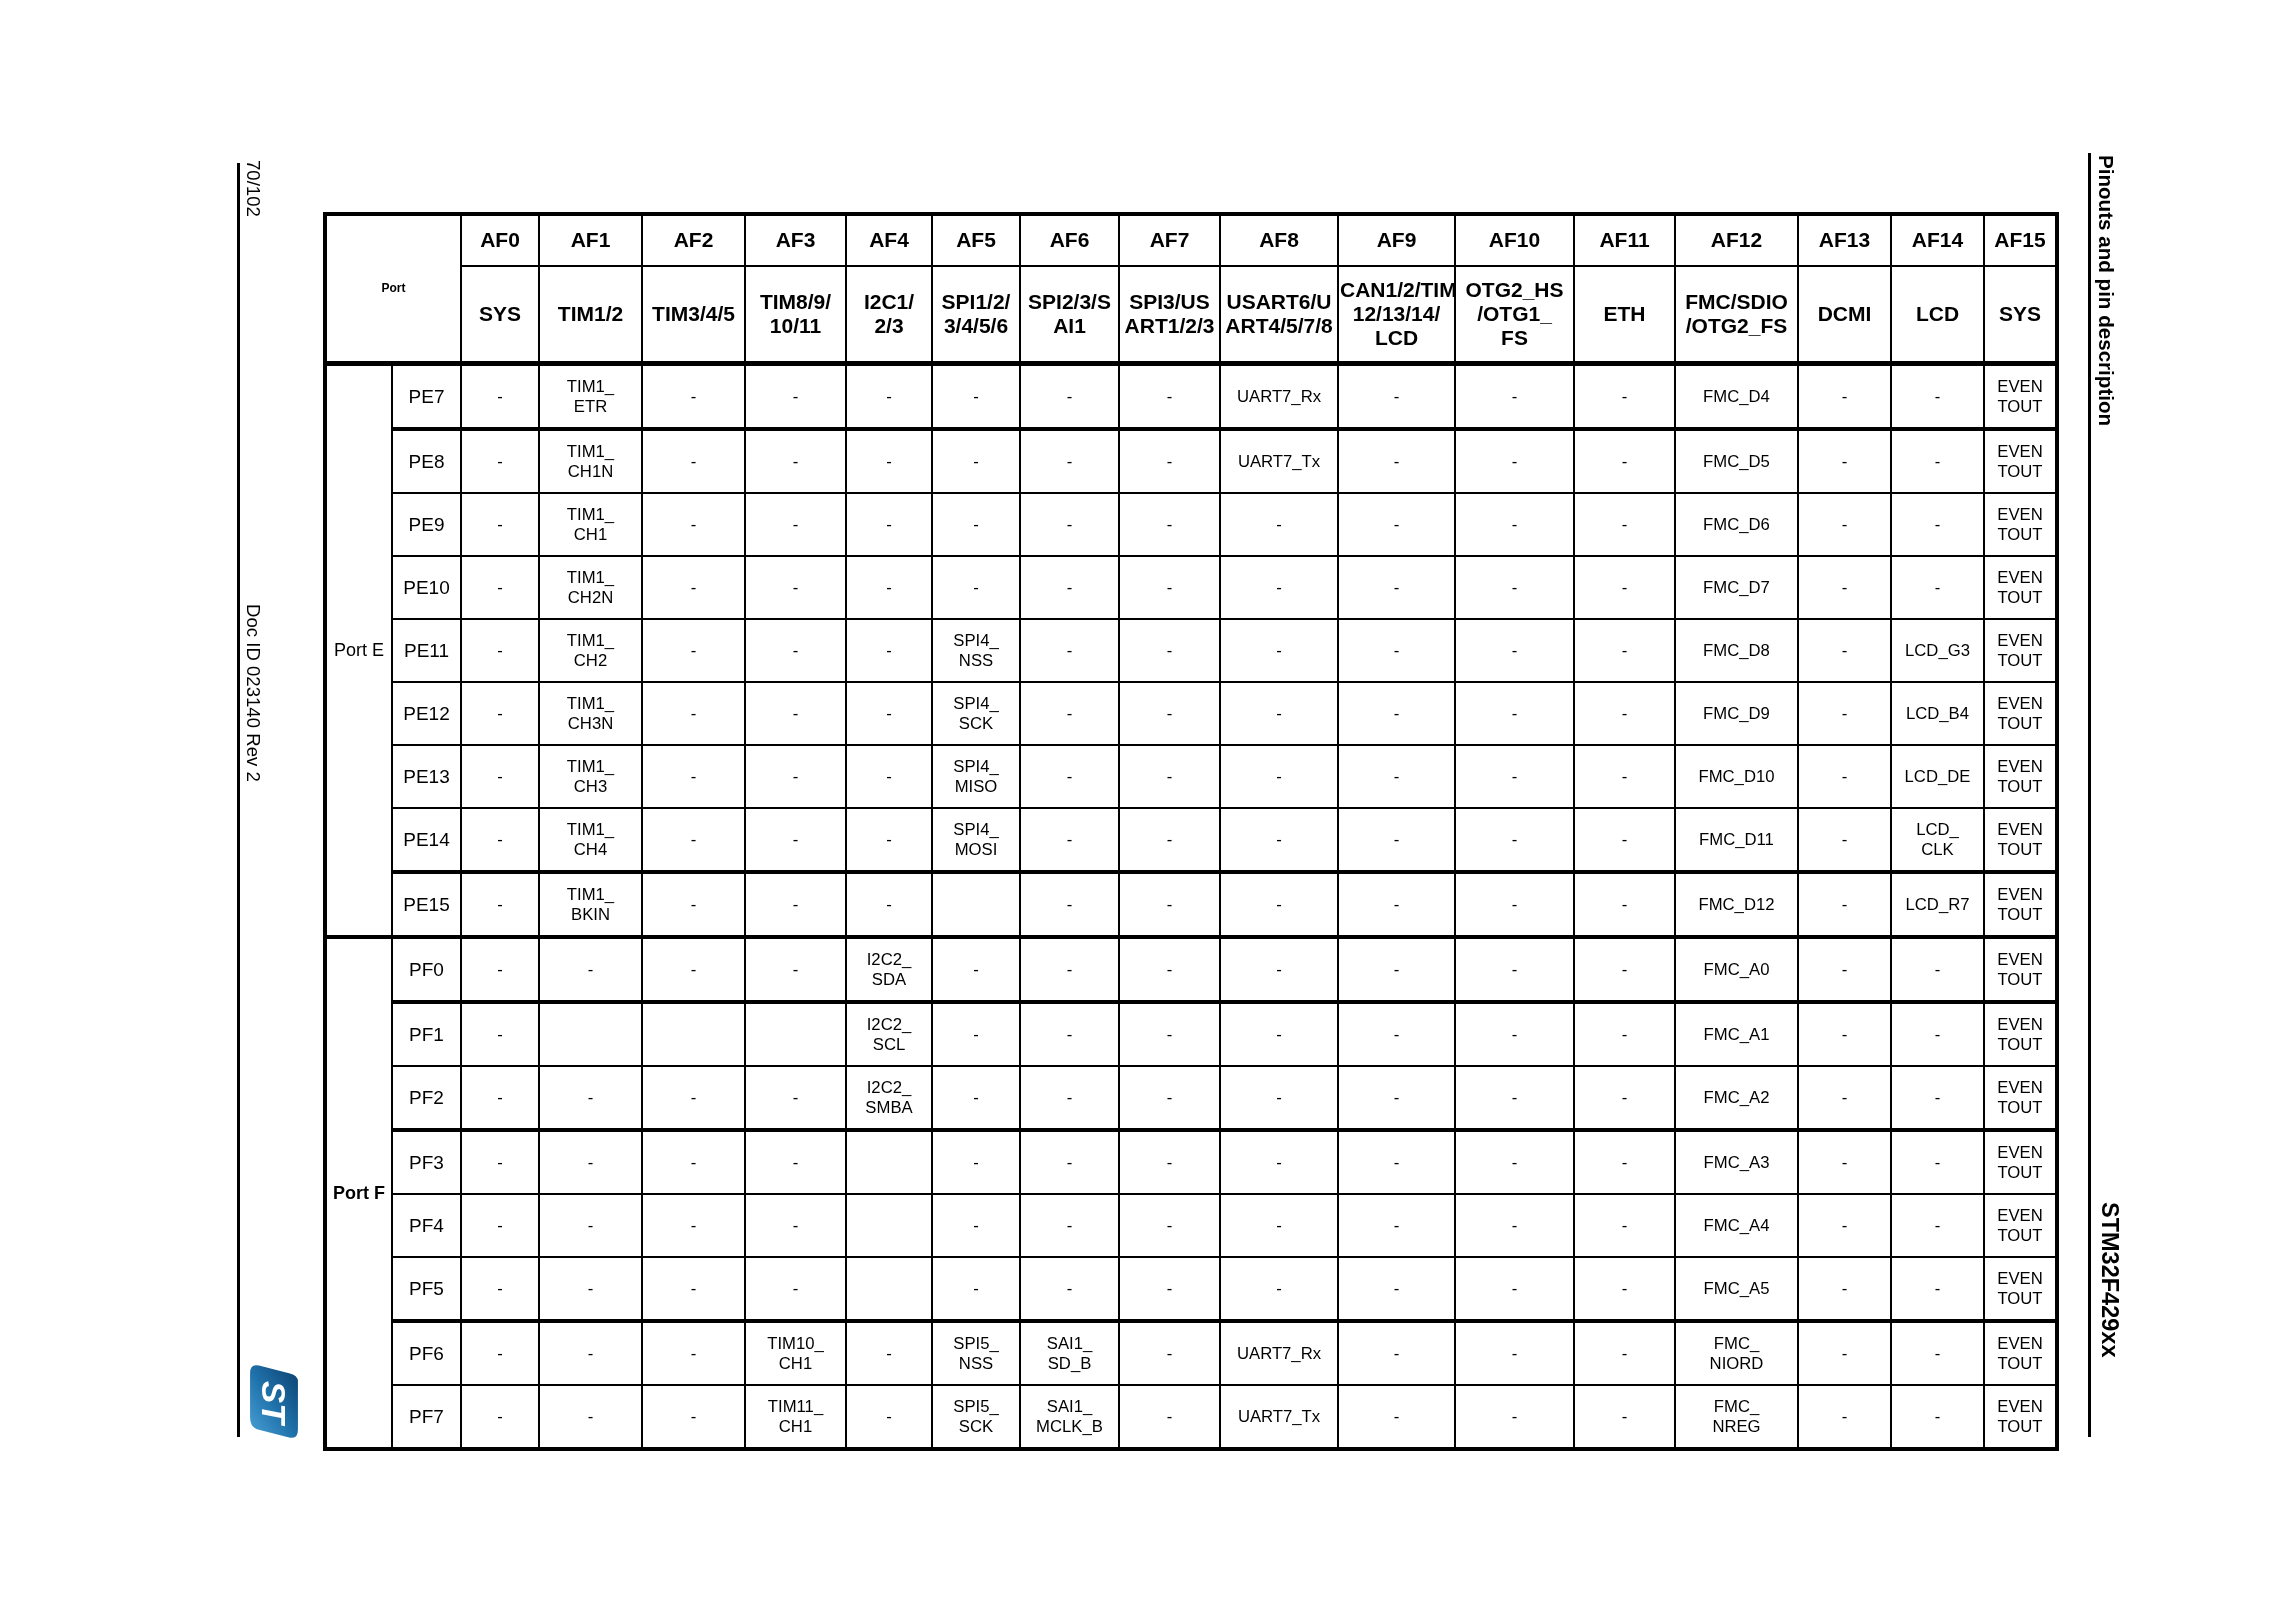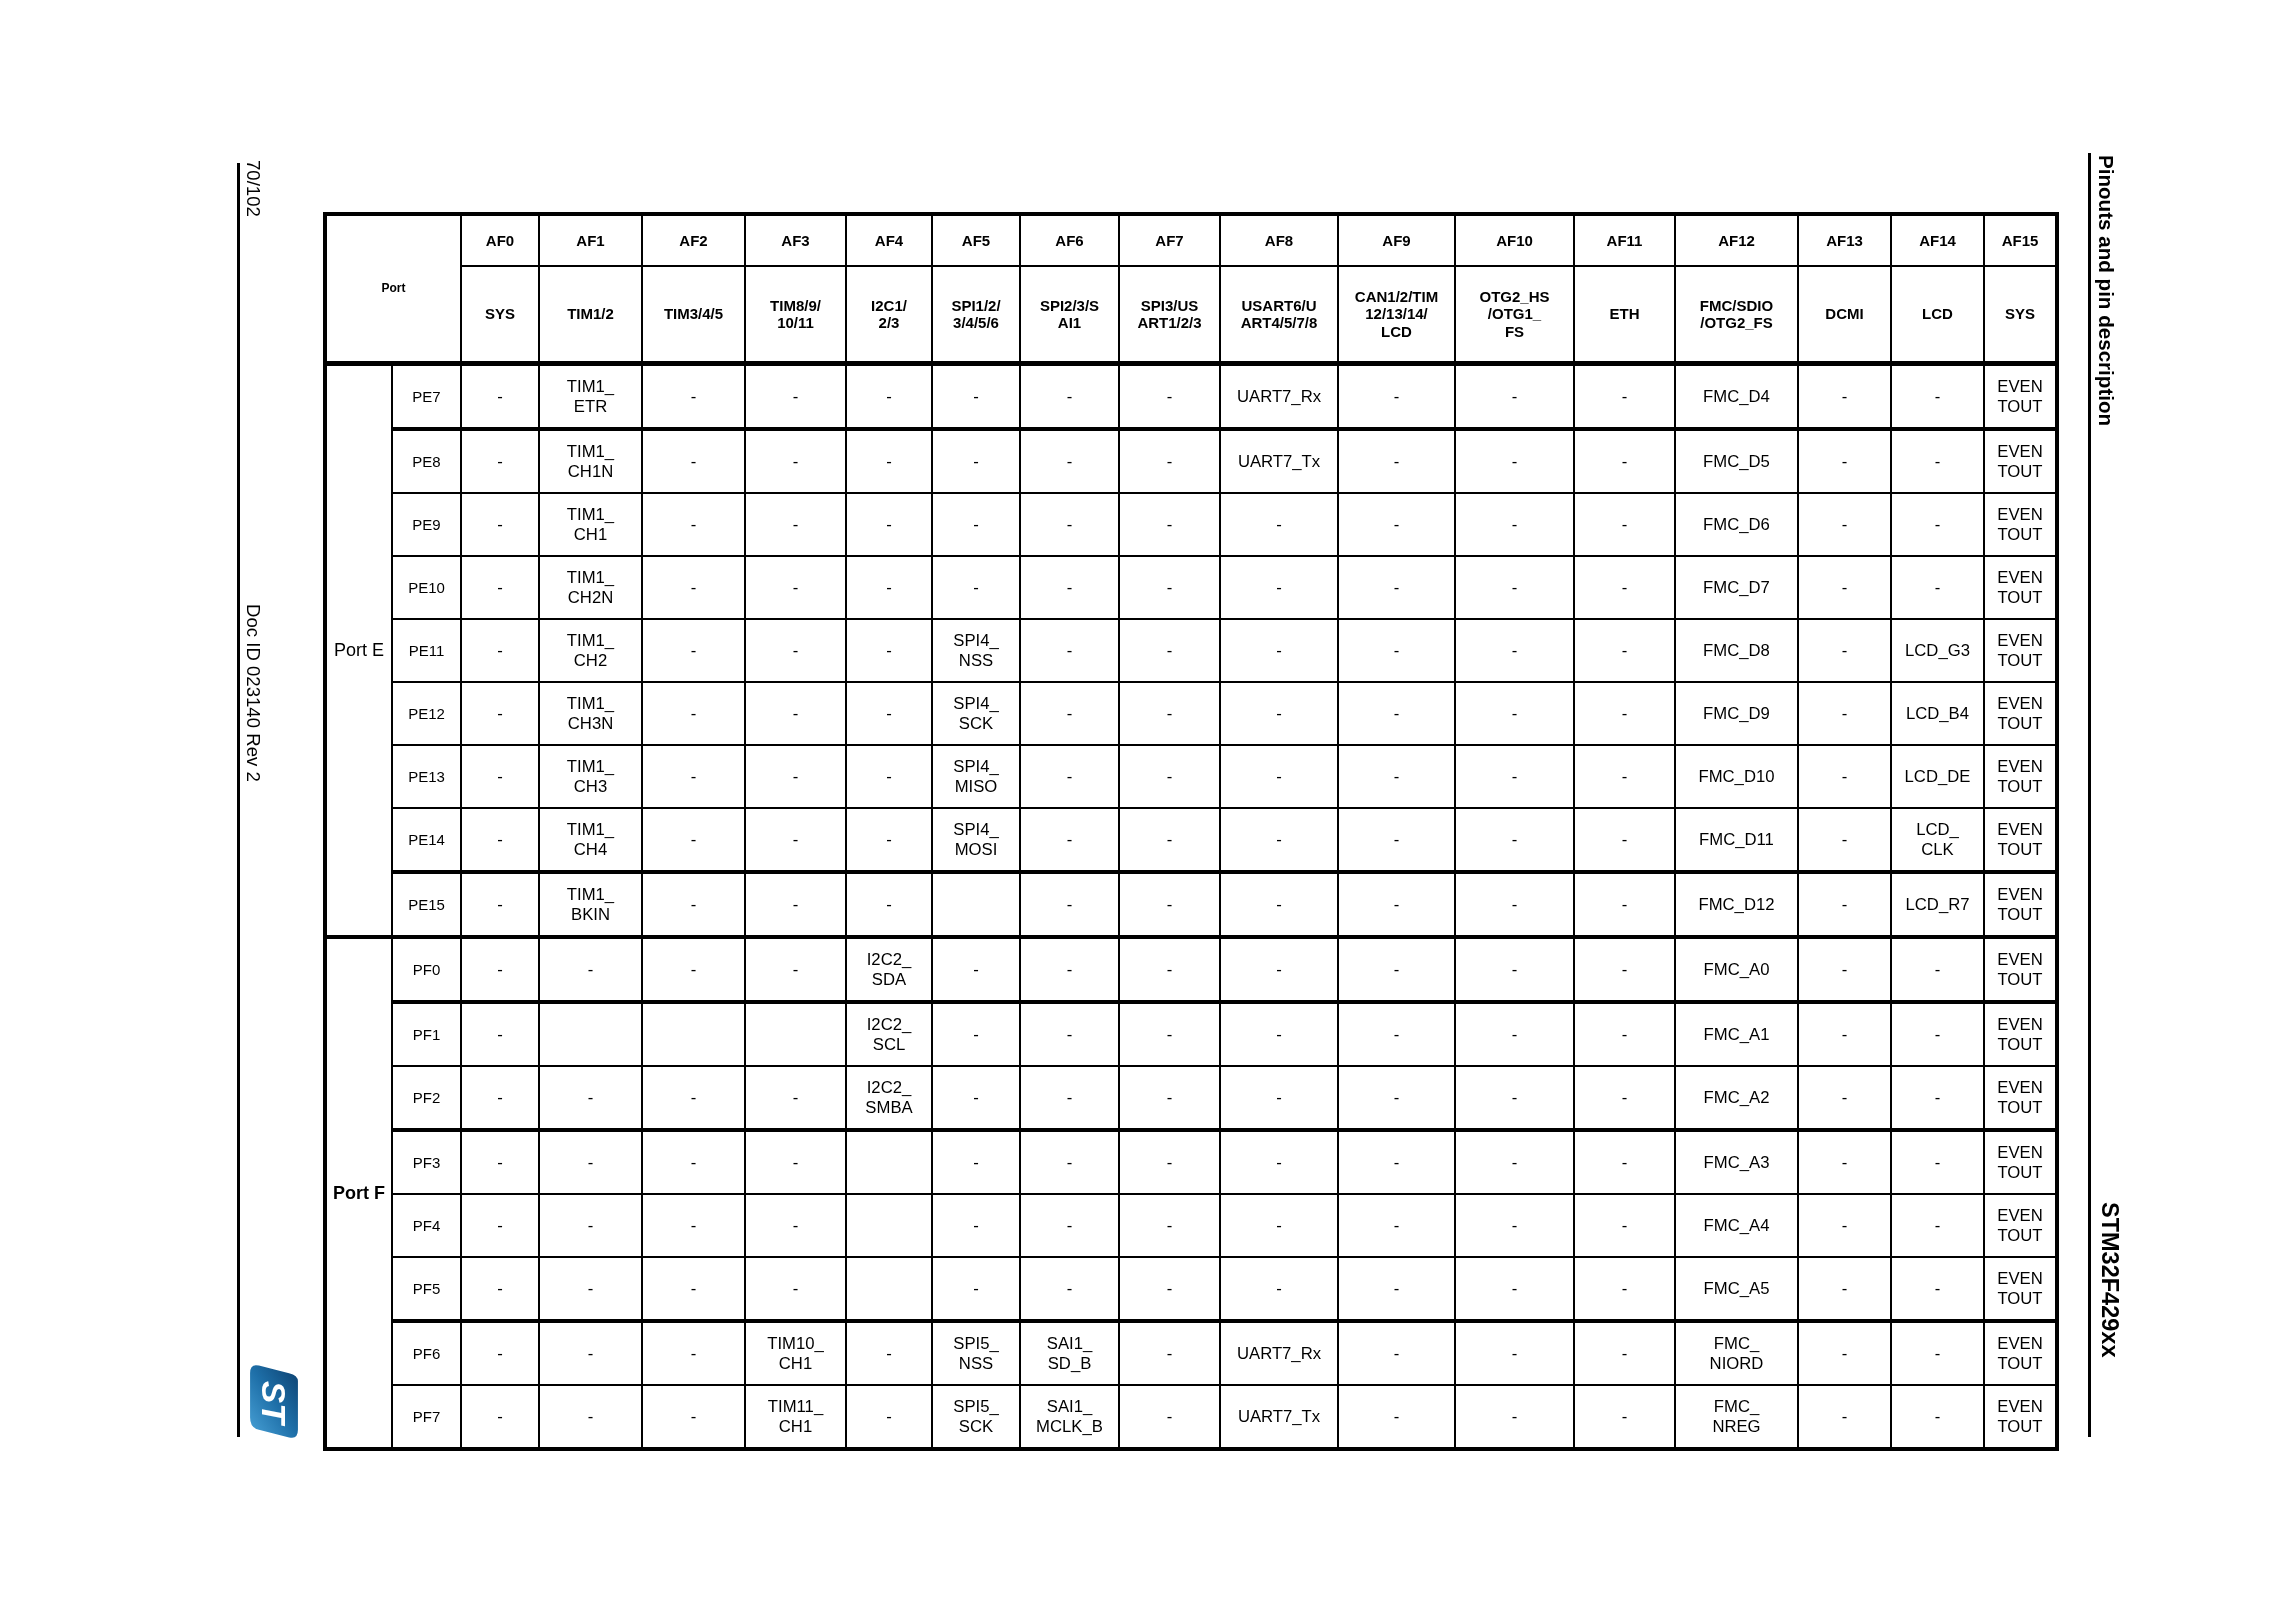--- a/index.html
+++ b/index.html
@@ -25,27 +25,27 @@
   
   table.af {
     position:absolute; left:323px; top:212px;
     border-collapse:collapse; table-layout:fixed; width:1730px;
     border:4.9px solid #000;
   }
   table.af th, table.af td {
     border:2px solid #000; text-align:center; vertical-align:middle;
     padding:0 1px; white-space:pre-line; line-height:1.15; overflow:hidden;
   }
-  table.af thead th { font-weight:bold; font-size:15px; }
+  table.af thead th { font-weight:bold; font-size:21px; }
   table.af thead tr.af-row th { height:49px; }
   table.af thead tr.sub-row th { height:94px; border-bottom:5.9px solid #000; }
   table.af th.port-cell { border-bottom:5.9px solid #000; font-size:12px; }
   table.af tbody td { font-size:16.7px; height:61px; }
   table.af tbody td.group-label { font-size:18px; }
-  table.af tbody td.pin { font-size:15px; }
+  table.af tbody td.pin { font-size:19px; }
   table.af tbody tr.thick td { border-bottom:4.9px solid #000; }
   table.af tbody td.group-f { border-top:4.9px solid #000;font-weight:bold; }
   
   .logo-wrap { position:absolute; left:235px; top:1374px; width:78px; height:55px;
                transform:rotate(90deg); }
 </style>
 </head>
 <body>
 
 <div class="page">

